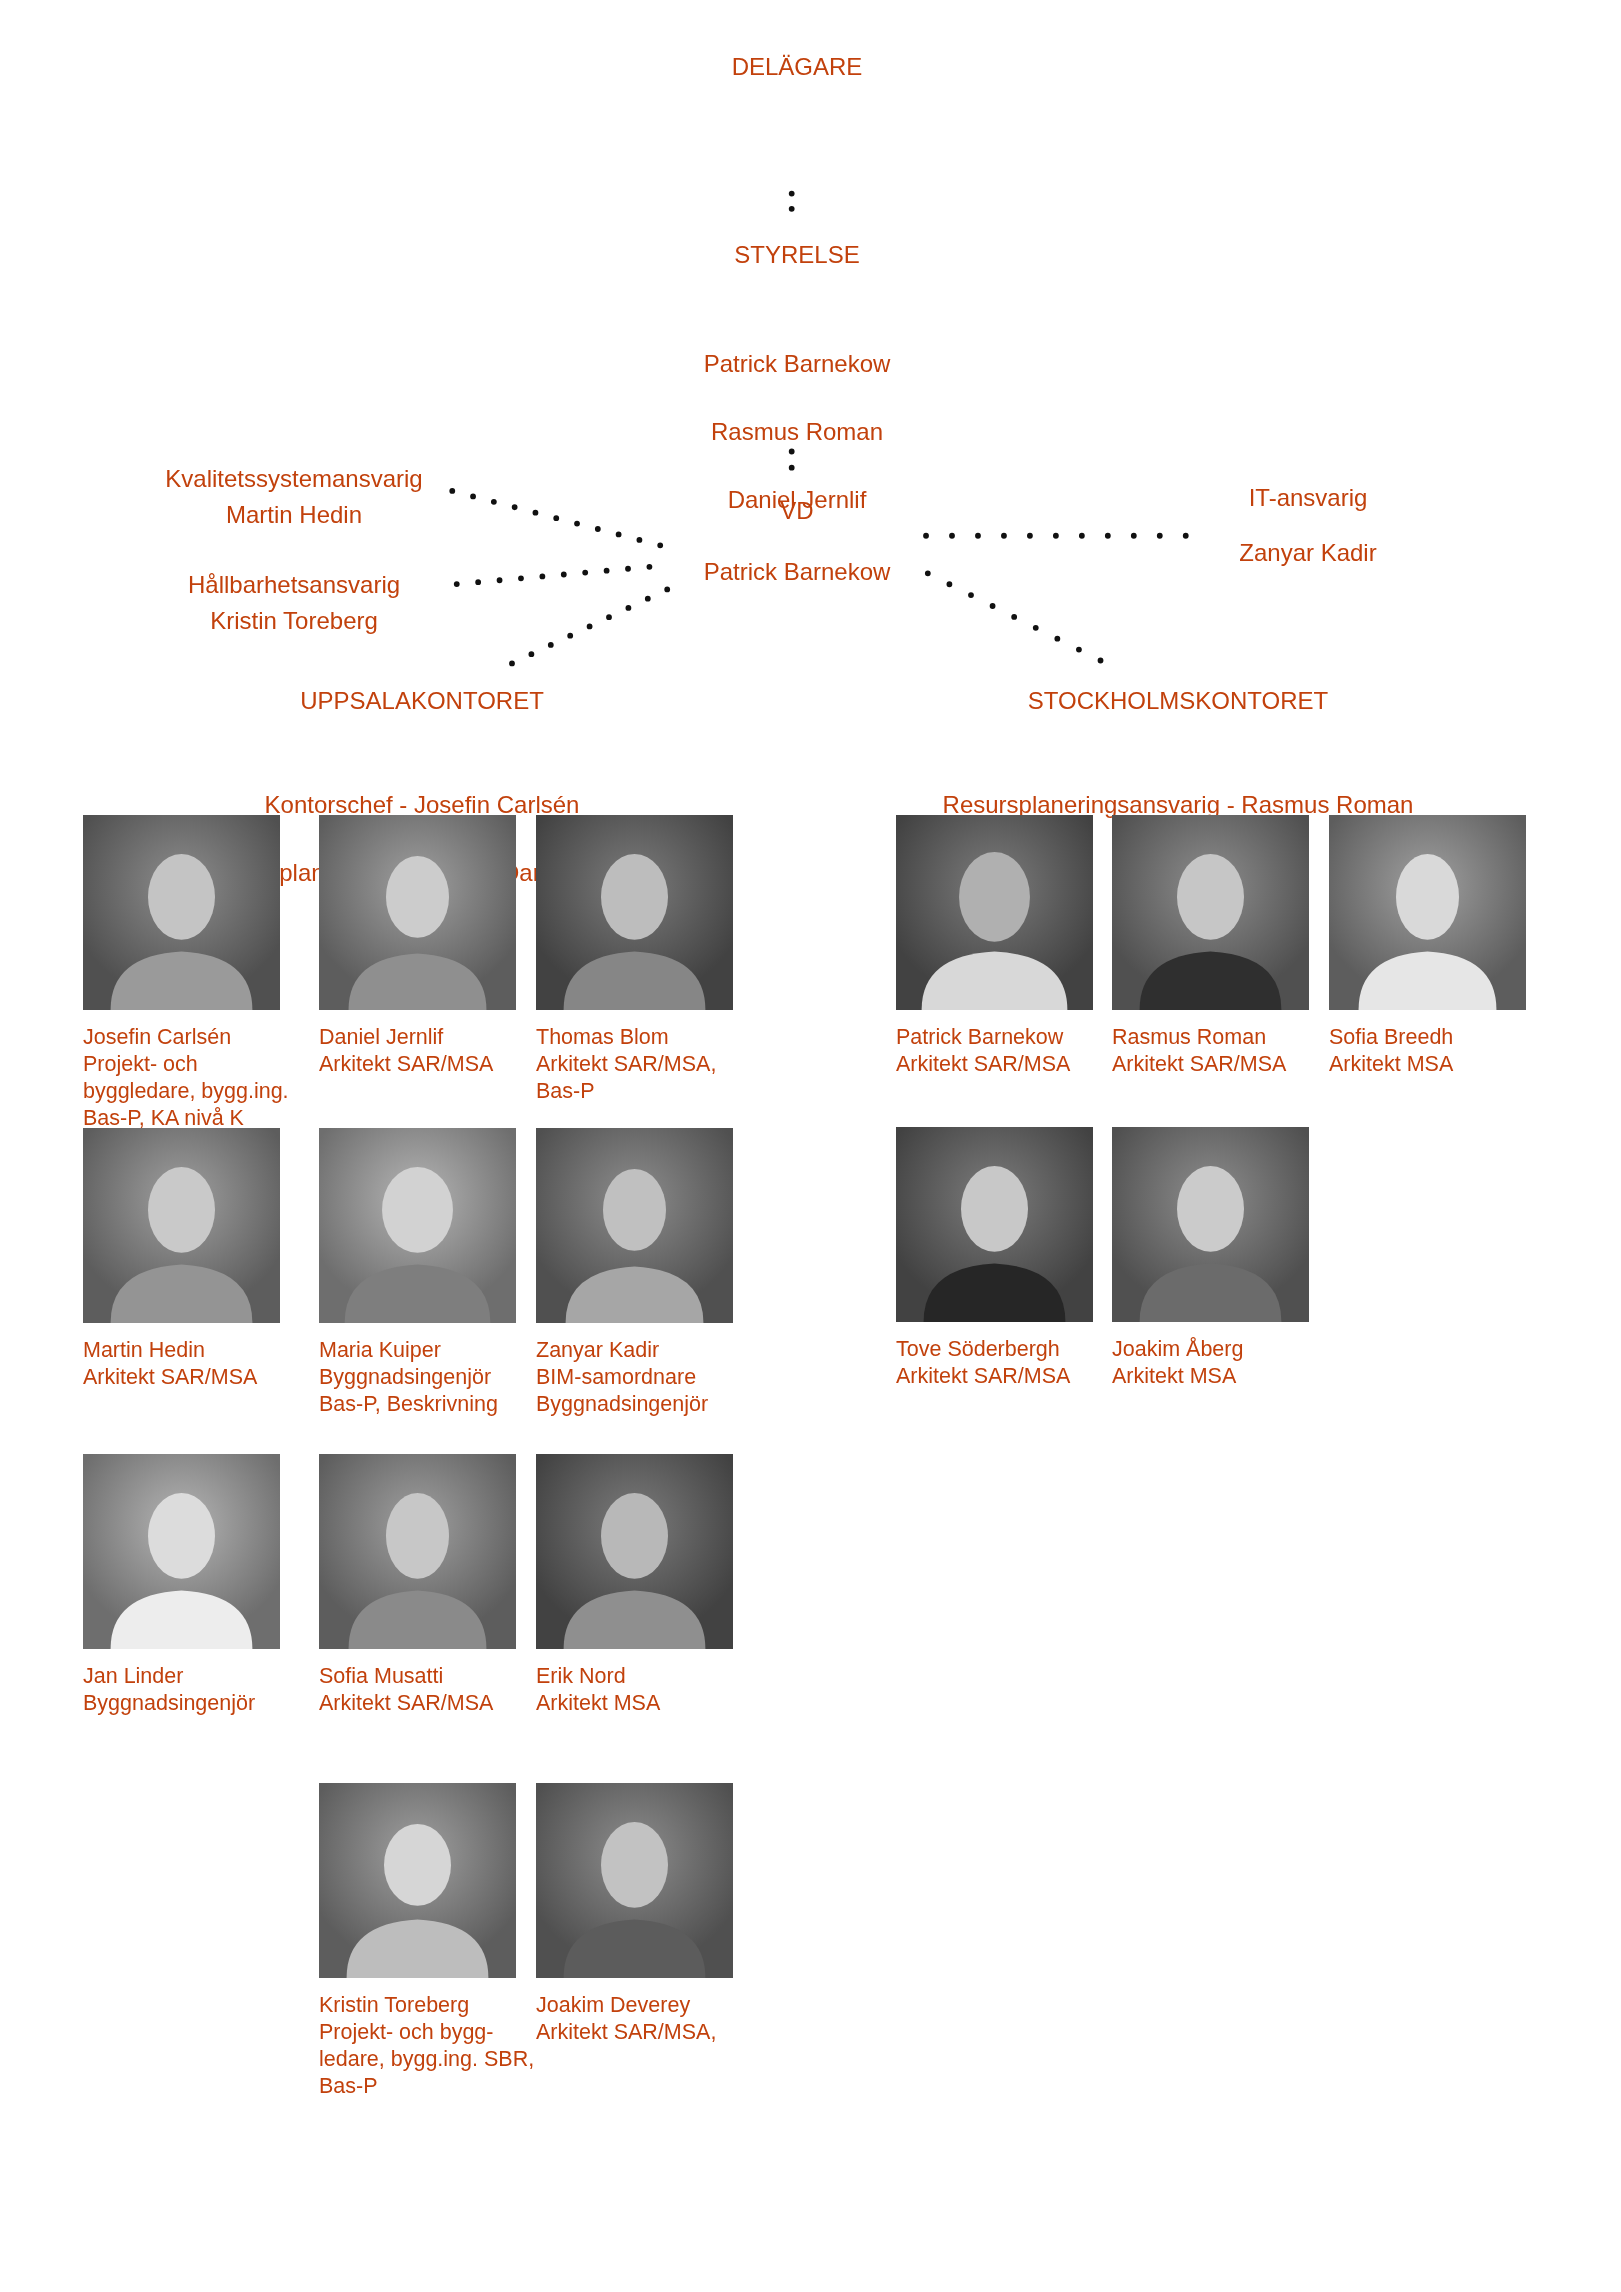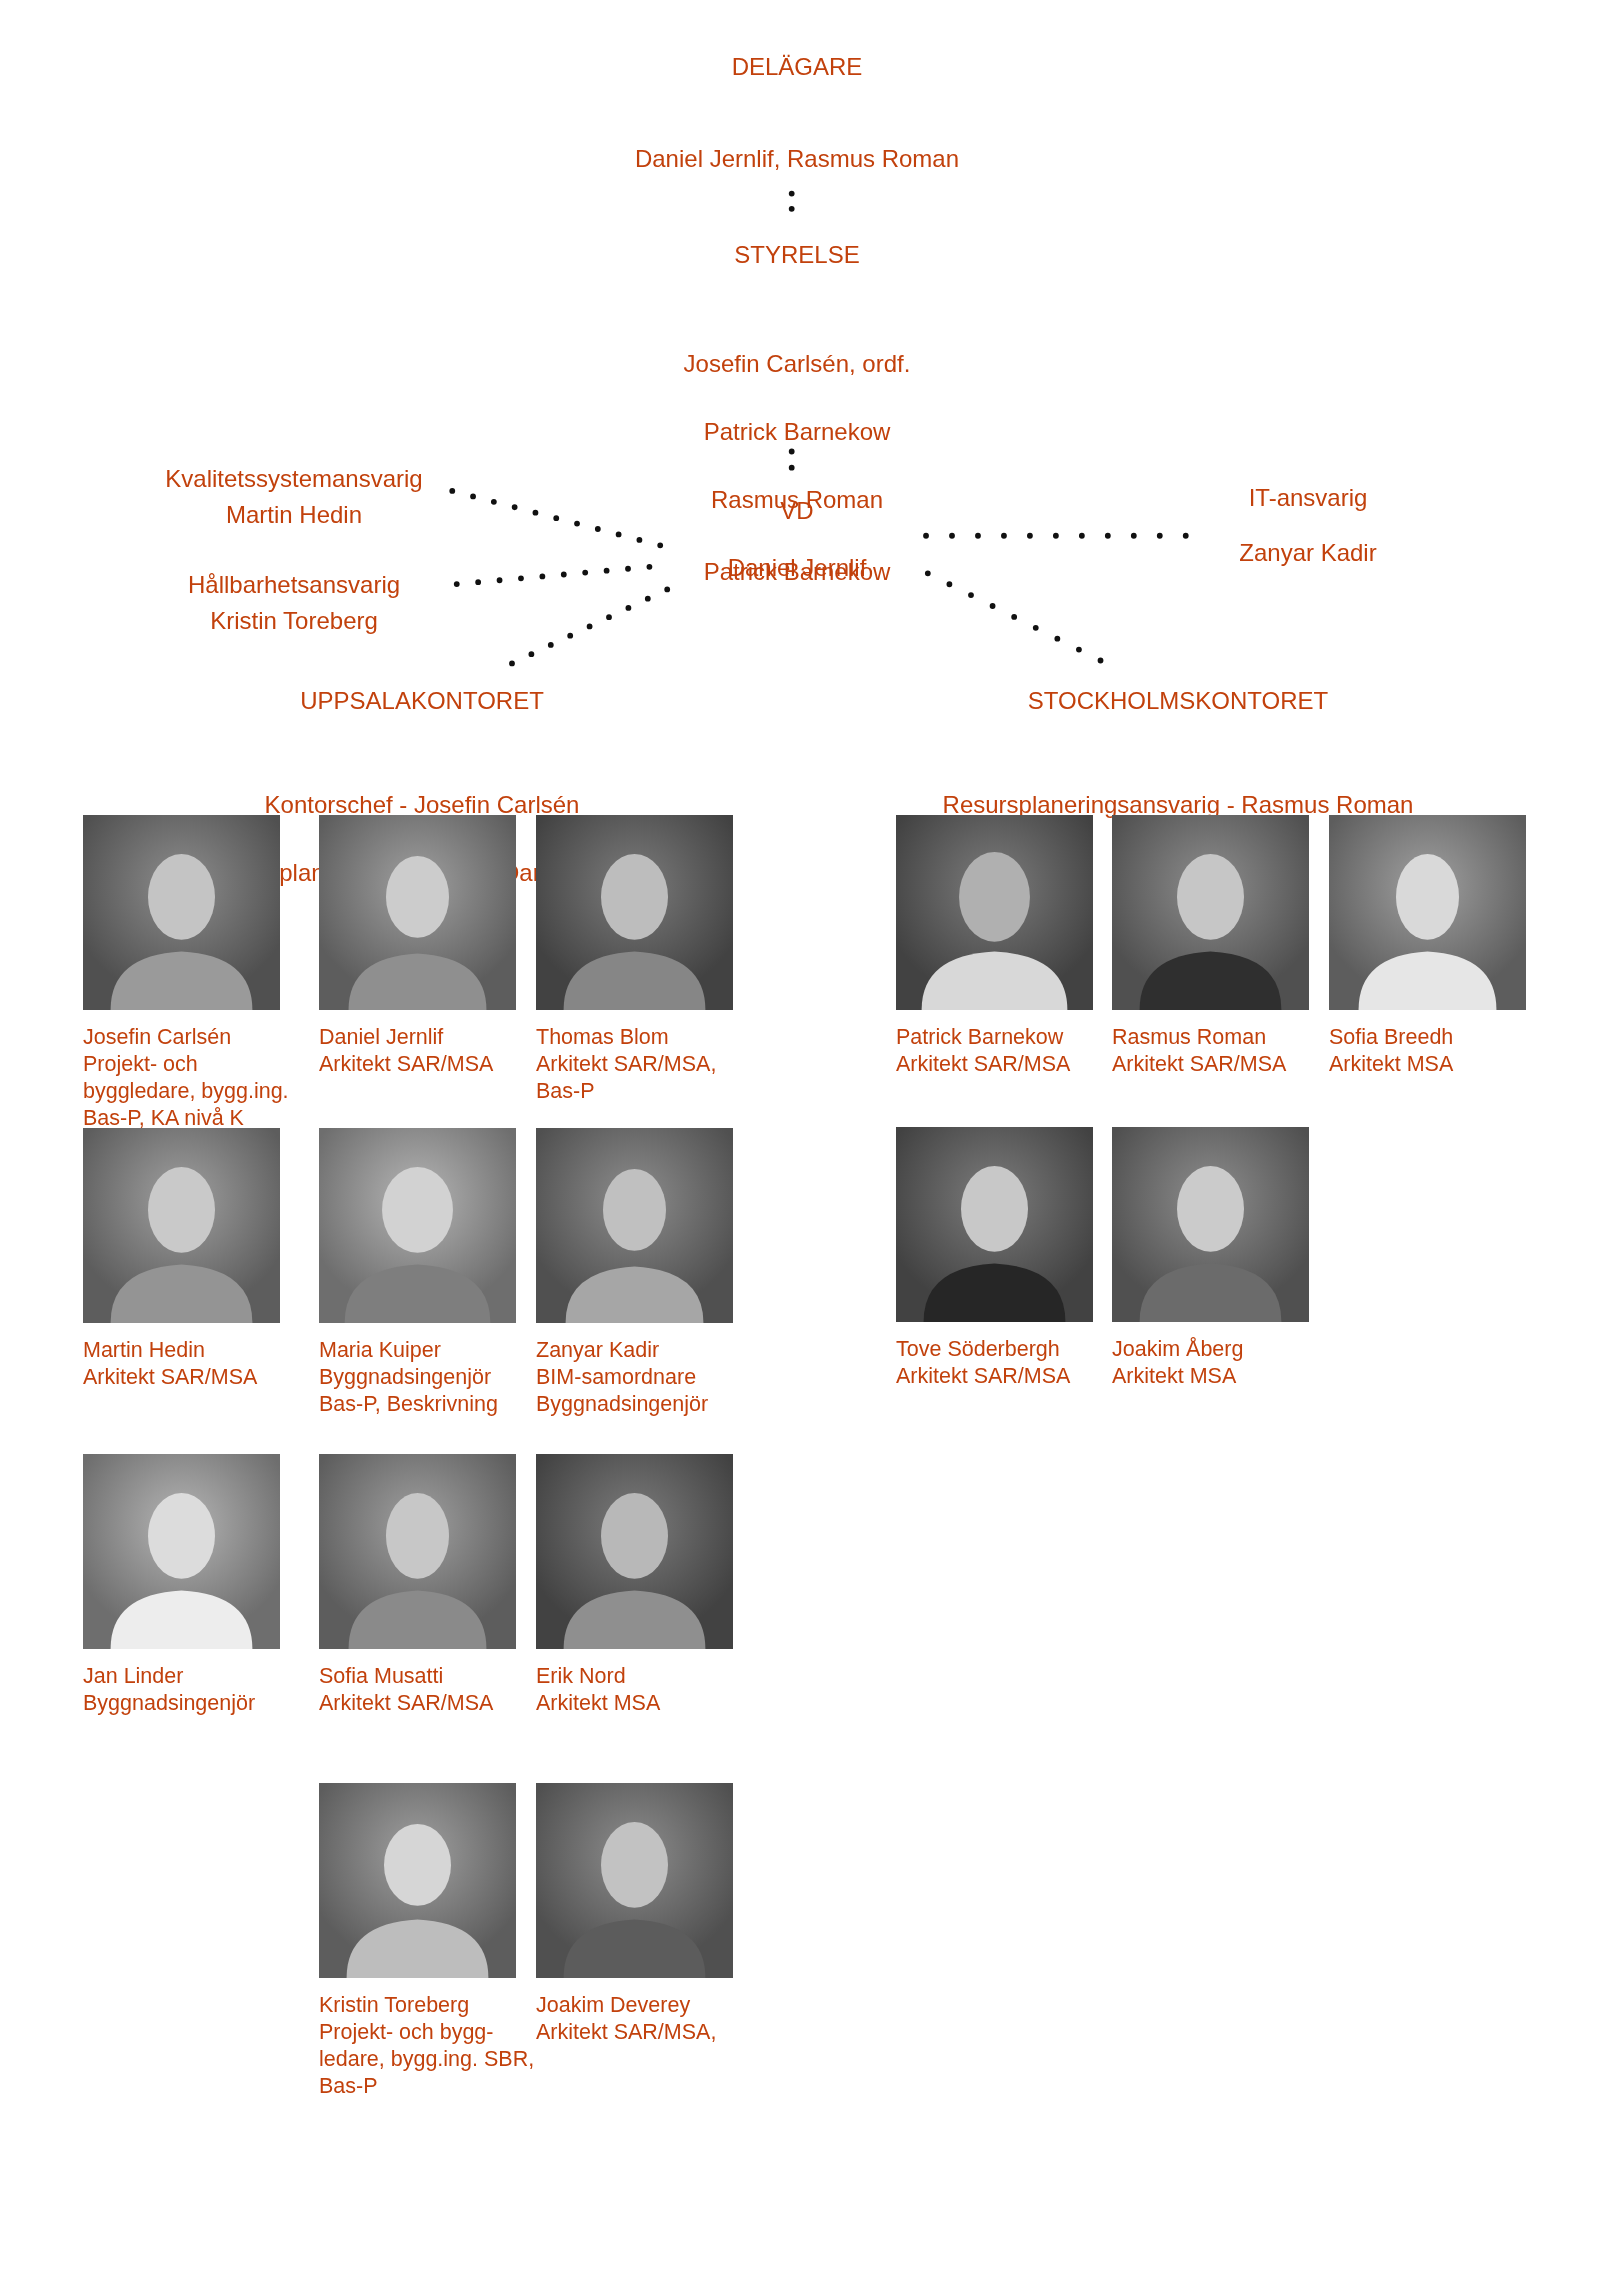--- a/index.html
+++ b/index.html
@@ -37,26 +37,24 @@
       <line x1="505" y1="548" x2="742" y2="610" stroke-dasharray="0 24"></line>
       <line x1="510" y1="652" x2="745" y2="631" stroke-dasharray="0 24"></line>
       <line x1="745" y1="658" x2="552" y2="750" stroke-dasharray="0 24"></line>
       <line x1="1034" y1="598" x2="1328" y2="598" stroke-dasharray="0 29"></line>
       <line x1="1036" y1="640" x2="1250" y2="748" stroke-dasharray="0 27"></line>
     </g>
   </svg>
 
   <div class="ctext" style="left:797px;top:50px;">DELÄGARE</div>
   <div class="ctext" style="left:797px;top:108px;width:555px;">
-    <div>Daniel Jernlif, Rasmus Roman</div>
   </div>
 
   <div class="ctext" style="left:797px;top:238px;">STYRELSE</div>
   <div class="ctext" style="left:797px;top:313px;width:466px;">
-    <div>Josefin Carlsén, ordf.</div>
     <div>Patrick Barnekow</div>
     <div>Rasmus Roman</div>
     <div>Daniel Jernlif</div>
   </div>
 
   <div class="ctext" style="left:797px;top:494px;">VD</div>
   <div class="ctext" style="left:797px;top:555px;">Patrick Barnekow</div>
 
   <div class="ctext" style="left:294px;top:462px;">Kvalitetssystemansvarig</div>
   <div class="ctext" style="left:294px;top:498px;">Martin Hedin</div>

